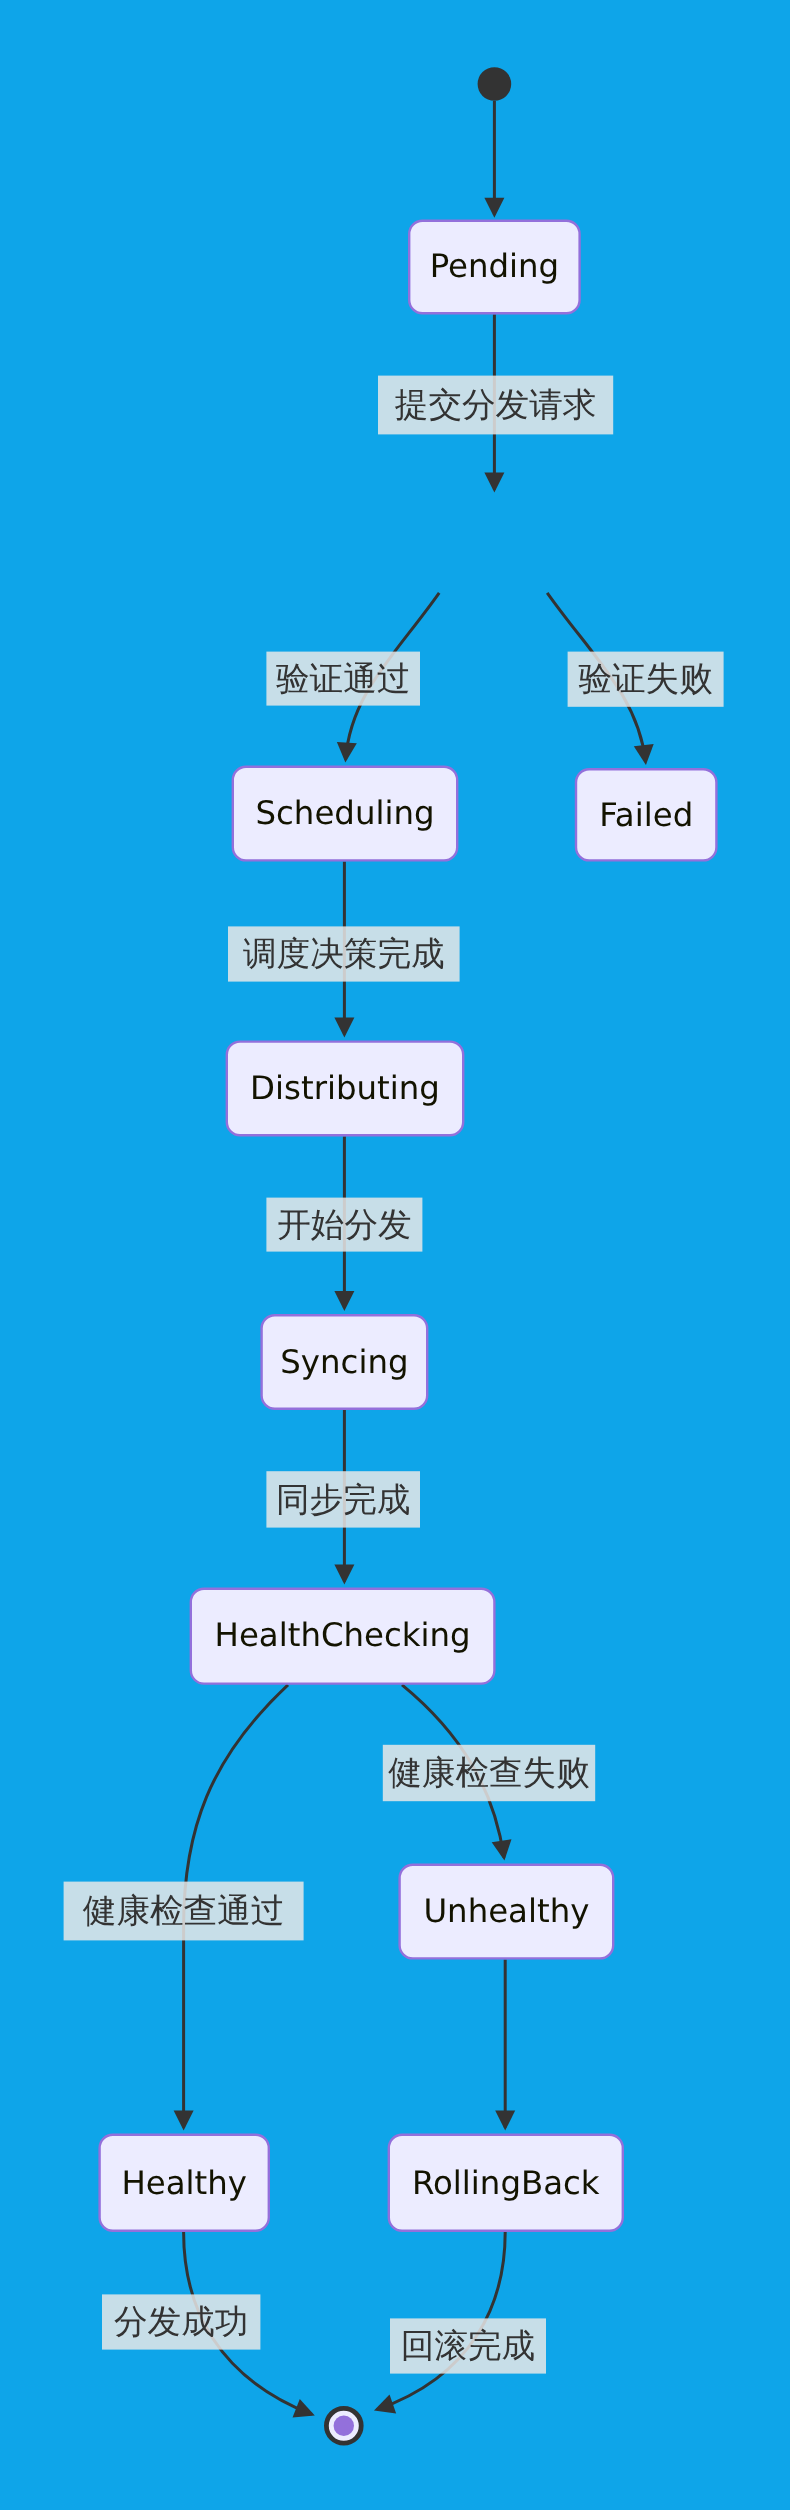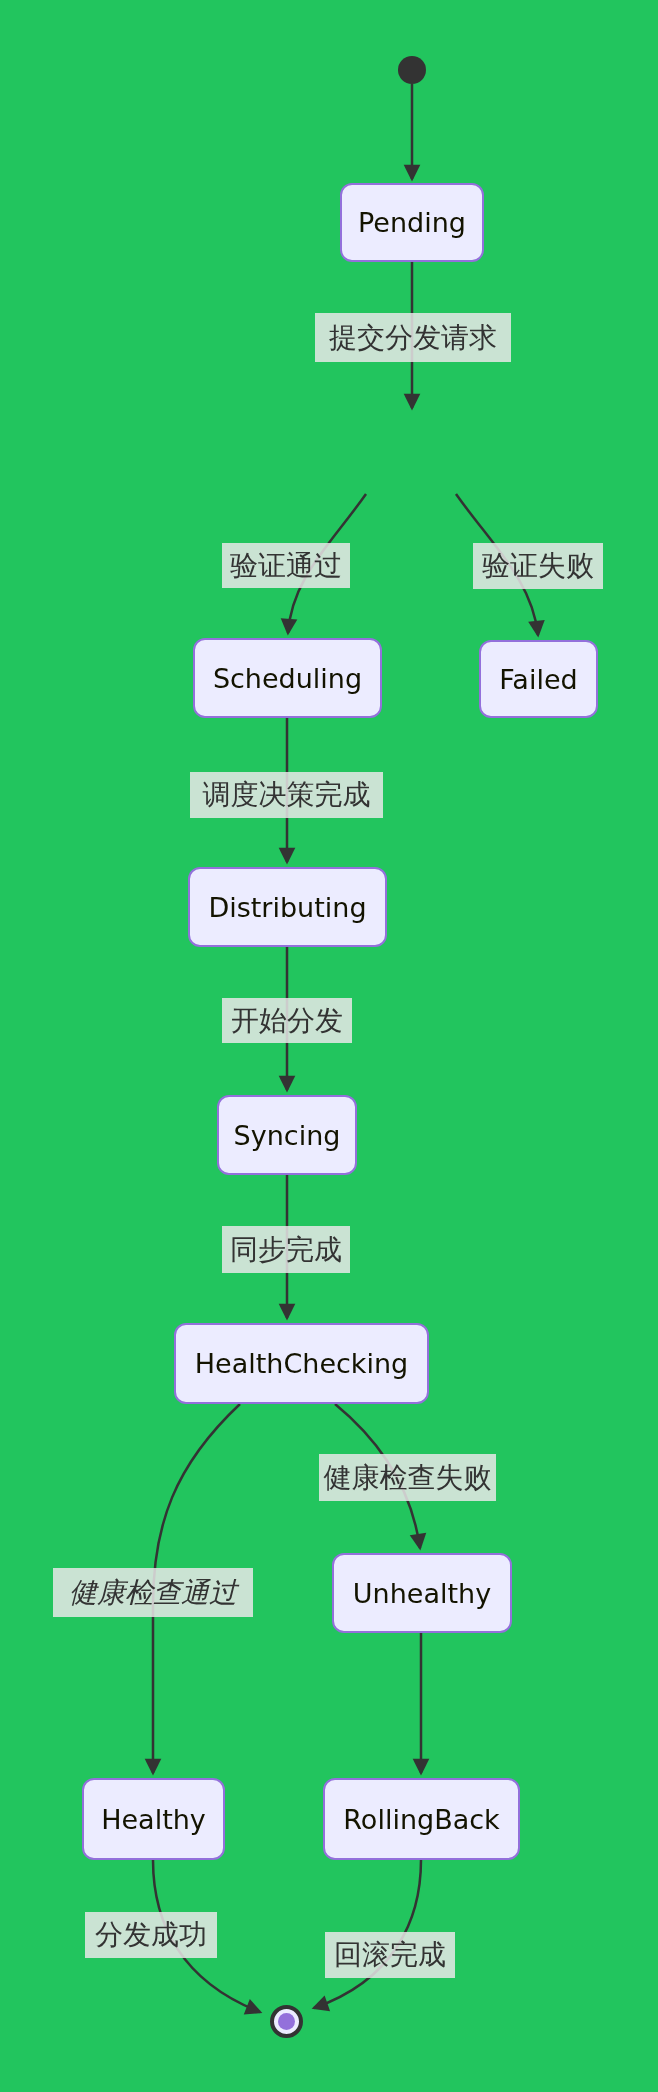--- a/index.html
+++ b/index.html
@@ -5,21 +5,21 @@
   html, body {
     margin: 0;
     padding: 0;
     background: #ffffff;
     font-family: "DejaVu Sans", "Liberation Sans", sans-serif;
   }
   .canvas {
     position: relative;
     width: 658px;
     height: 2092px;
-    background: #22c55e;
+    background: #0ea5e9;
     overflow: hidden;
   }
   svg.edge-layer {
     position: absolute;
     left: 0; top: 0;
     width: 658px; height: 2092px;
   }
   .edge {
     fill: none;
     stroke: var(--edge, #333333);
@@ -77,32 +77,32 @@
     background: var(--final-dot, #9370DB);
   }
 
   
   #st-pending        { left: 340px; top: 183px;  width: 144px; height: 79px; }
   #st-validating     { left: 327px; top: 412px;  width: 173px; height: 81px; }
   #st-scheduling     { left: 193px; top: 638px;  width: 189px; height: 80px; }
   #st-failed         { left: 479px; top: 640px;  width: 119px; height: 78px; }
   #st-distributing   { left: 188px; top: 867px;  width: 199px; height: 80px; }
   #st-syncing        { left: 217px; top: 1095px; width: 140px; height: 80px; }
-  #st-healthchecking { left: 158px; top: 1323px; width: 255px; height: 81px; margin-left: 16px; }
+  #st-healthchecking { left: 158px; top: 1323px; width: 255px; height: 81px; }
   #st-unhealthy      { left: 332px; top: 1553px; width: 180px; height: 80px; }
   #st-healthy        { left: 82px;  top: 1778px; width: 143px; height: 82px; }
   #st-rollingback    { left: 323px; top: 1778px; width: 197px; height: 82px; }
 
   #el-submit    { left: 315px; top: 313px;  width: 196px; height: 49px; }
   #el-vpass     { left: 222px; top: 543px;  width: 128px; height: 45px; }
   #el-vfail     { left: 473px; top: 543px;  width: 130px; height: 46px; }
   #el-sched     { left: 190px; top: 772px;  width: 193px; height: 46px; }
   #el-dist      { left: 222px; top: 998px;  width: 130px; height: 45px; }
   #el-sync      { left: 222px; top: 1226px; width: 128px; height: 47px; }
-  #el-hcpass    { left: 53px;  top: 1568px; width: 200px; height: 49px; font-style: italic; }
+  #el-hcpass    { left: 53px;  top: 1568px; width: 200px; height: 49px; }
   #el-hcfail    { left: 319px; top: 1454px; width: 177px; height: 47px; }
   #el-rollback  { left: 357px; top: 1683px; width: 128px; height: 47px; }
   #el-success   { left: 85px;  top: 1912px; width: 132px; height: 46px; }
   #el-rolldone  { left: 325px; top: 1932px; width: 130px; height: 46px; }
 
   #start-node { left: 398px; top: 56px; }
   #final-node { left: 270px; top: 2005px; }
 </style>
 </head>
 <body>

